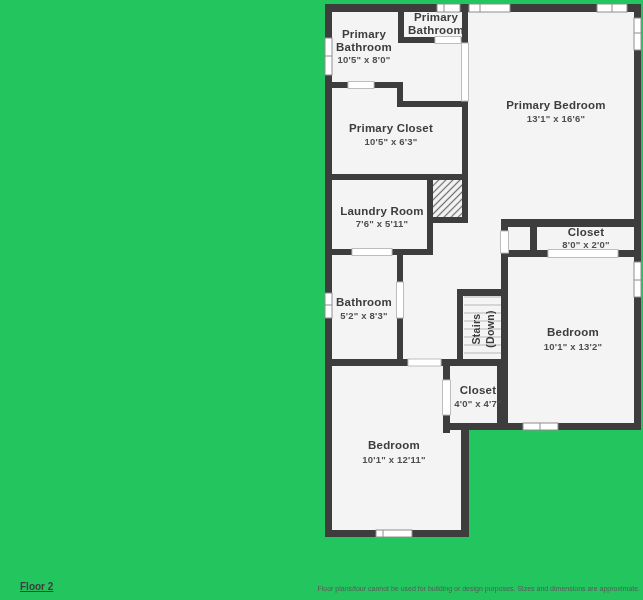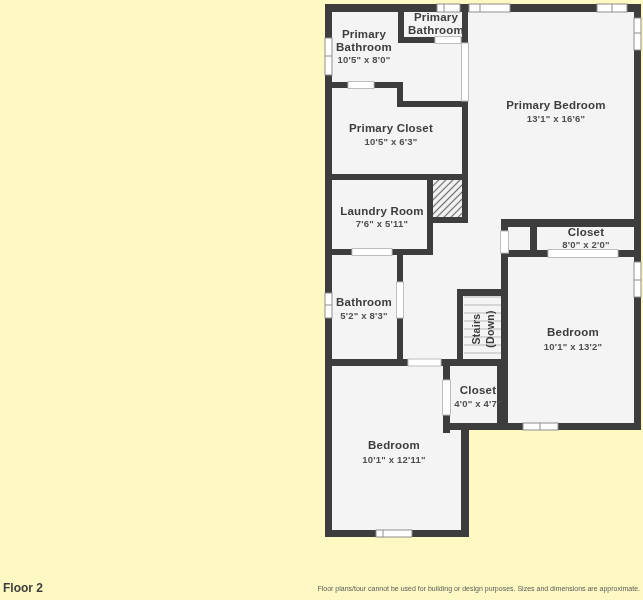--- a/index.html
+++ b/index.html
@@ -1,30 +1,30 @@
 <!DOCTYPE html>
 <html><head>
 <meta charset="utf-8">
 <style>
   html,body{margin:0;padding:0;background:#ffffff;}
-  #page{position:relative;width:643px;height:600px;background:#fef9c3;overflow:hidden;
+  #page{position:relative;width:643px;height:600px;background:#22c55e;overflow:hidden;
         font-family:"Liberation Sans",sans-serif;}
   svg{position:absolute;left:0;top:0;}
   .room-name{font-family:"Liberation Sans",sans-serif;font-size:11.5px;font-weight:700;
              fill:#3d3d3d;letter-spacing:.2px;}
   .room-dims{font-family:"Liberation Sans",sans-serif;font-size:9.5px;font-weight:700;
              fill:#4e4e4e;letter-spacing:.2px;}
   .stairs-name{font-family:"Liberation Sans",sans-serif;font-size:10.5px;font-weight:700;
              fill:#3d3d3d;letter-spacing:.3px;}
   .tread{stroke:#b7b7b7;stroke-width:1;}
   .win{fill:#ffffff;stroke:#8e8e8e;stroke-width:1;}
   .winline{stroke:#8e8e8e;stroke-width:1;}
   .opening{fill:#ffffff;stroke:#bdbdbd;stroke-width:1;}
   .footer-address{position:absolute;left:3px;top:561px;font-size:10.5px;font-weight:700;color:#3d3d3d;}
-  .footer-floor{position:absolute;left:3px;top:581px;font-size:12px;font-weight:700;color:#3d3d3d;}
+  .footer-floor{position:absolute;left:20px;top:581px;font-size:10px;font-weight:700;color:#3d3d3d;text-decoration:underline;}
   .footer-disclaimer{position:absolute;right:3px;top:585px;font-size:7px;font-weight:400;color:#5a5a5a;}
 </style>
 </head>
 <body>
 
 <div id="page">
   <svg width="643" height="600" viewBox="0 0 643 600">
 
     <defs>
       <pattern id="hatch" width="5" height="5" patternUnits="userSpaceOnUse" patternTransform="rotate(-45)">

